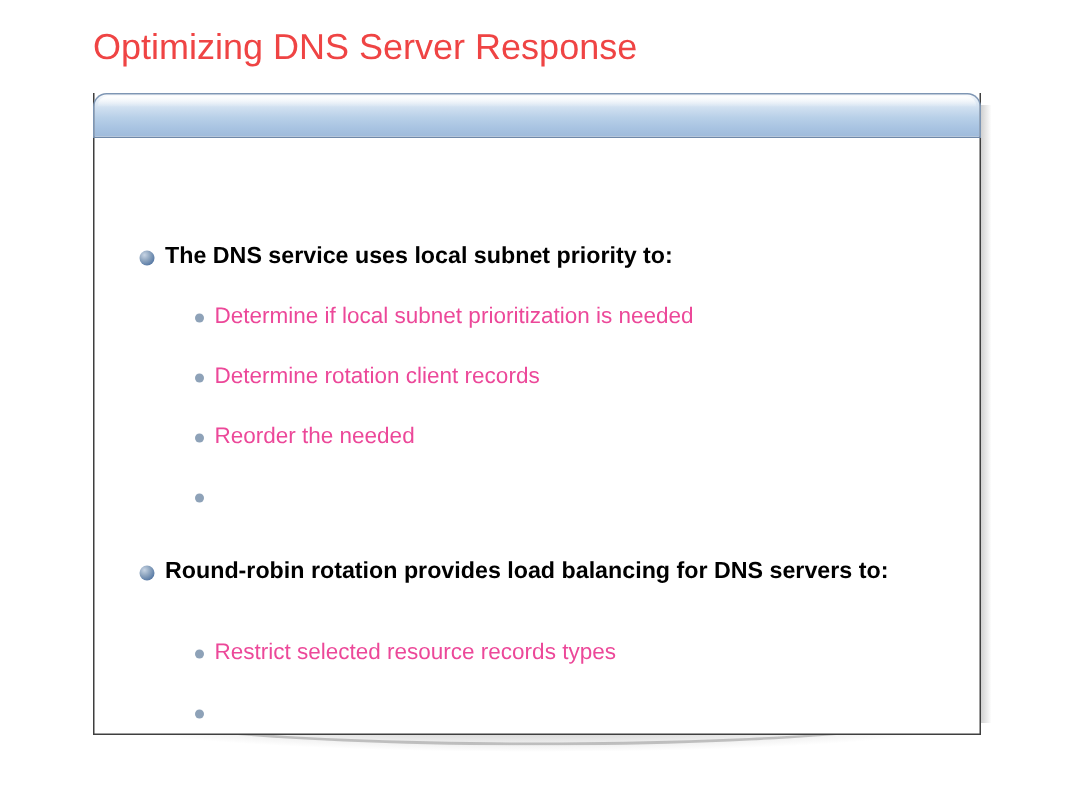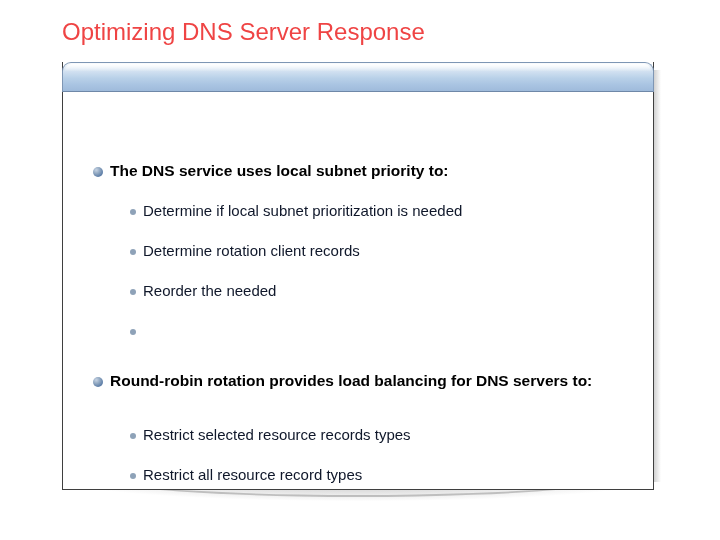--- a/index.html
+++ b/index.html
@@ -160,21 +160,21 @@
 
   .text-l1 {
     font-size: 15.5px;
     font-weight: bold;
     color: #000000;
     line-height: 21px;
   }
   .text-l2 {
     font-size: 15px;
     font-weight: normal;
-    color: #0f172a;
+    color: #ec4899;
     line-height: 20px;
   }
 </style>
 </head>
 <body>
 
 <div class="slide-title">Optimizing DNS Server Response</div>
 
 <div class="frame-shadow-right"></div>
 <div class="frame-shadow-bottom">
@@ -219,16 +219,15 @@
     <span class="text-l1">Round-robin rotation provides load balancing for DNS servers to:</span>
   </div>
 
   <div class="bullet-row level-2" style="top:285px">
     <span class="glyph-l2"></span>
     <span class="text-l2">Restrict selected resource records types</span>
   </div>
 
   <div class="bullet-row level-2" style="top:325px">
     <span class="glyph-l2"></span>
-    <span class="text-l2">Restrict all resource record types</span>
   </div>
 
 </div>
 
 </body></html>

